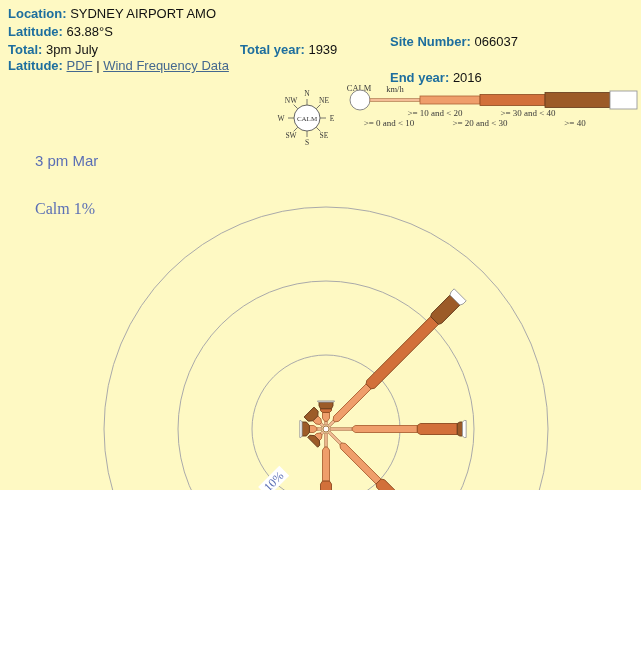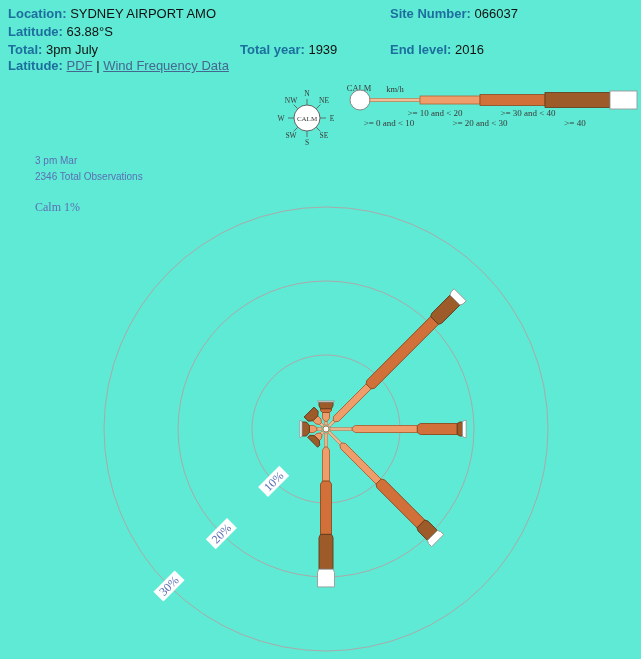--- a/index.html
+++ b/index.html
@@ -1,26 +1,26 @@
 <!DOCTYPE html>
 <html><head>
 <meta charset="utf-8">
 <style>
   * { box-sizing: border-box; }
   body { margin: 0; background: #fff; font-family: "Liberation Sans", sans-serif; }
-  .page { position: relative; width: 641px; height: 659px; background: #5eead4; overflow: hidden; }
+  .page { position: relative; width: 641px; height: 490px; background: #fef9c3; overflow: hidden; }
 
   .hcell { position: absolute; font-size: 13px; color: #111; white-space: nowrap; }
   .hlabel { font-weight: bold; color: #1d6e9e; }
   .r1 { top: 6px; } .r2 { top: 24px; } .r3 { top: 42px; } .r4 { top: 58px; }
-  .c1 { left: 8px; } .c2 { left: 240px; } .c3 { left: 390px; }
+  .c1 { left: 8px; } .c2 { left: 240px; } .c3 { left: 390px; margin-top: 28px; }
   .link { color: #44688f; text-decoration: underline; cursor: pointer; text-align: center; }
 
-  .rose-title { position: absolute; left: 35px; top: 153px; font-size: 10px; line-height: 16px; color: #5b6fb5; }
-  .rose-calm  { position: absolute; left: 35px; top: 200px; font-family: "Liberation Serif", serif; font-size: 12px; color: #5b6fb5; }
+  .rose-title { position: absolute; left: 35px; top: 153px; font-size: 15px; line-height: 16px; color: #5b6fb5; }
+  .rose-calm  { position: absolute; left: 35px; top: 200px; font-family: "Liberation Serif", serif; font-size: 16px; color: #5b6fb5; }
 
   .legend-svg { position: absolute; left: 268px; top: 78px; }
   .rose-svg   { position: absolute; left: 0; top: 190px; }
 
   svg text { font-family: "Liberation Serif", serif; fill: #3a3a3a; }
   .compass-label { font-size: 7.5px; }
   .legend-label  { font-size: 9px; }
 </style>
 </head>
 <body>
@@ -43,21 +43,21 @@
 
   <div class="hcell r3 c1">
     <span class="hlabel">Total:</span>
     <span>3pm July</span>
   </div>
   <div class="hcell r3 c2">
     <span class="hlabel">Total year:</span>
     <span>1939</span>
   </div>
   <div class="hcell r3 c3">
-    <span class="hlabel">End level:</span>
+    <span class="hlabel">End year:</span>
     <span>2016</span>
   </div>
 
   <div class="hcell r4 c1">
     <span class="hlabel">Latitude:</span>
     <a class="link">PDF</a>
     <span>|</span>
     <a class="link">Wind Frequency Data</a>
   </div>
 
@@ -96,21 +96,20 @@
       <text class="legend-label" x="121" y="48" text-anchor="middle">&gt;= 0 and &lt; 10</text>
       <text class="legend-label" x="167" y="38" text-anchor="middle">&gt;= 10 and &lt; 20</text>
       <text class="legend-label" x="212" y="48" text-anchor="middle">&gt;= 20 and &lt; 30</text>
       <text class="legend-label" x="260" y="38" text-anchor="middle">&gt;= 30 and &lt; 40</text>
       <text class="legend-label" x="307" y="48" text-anchor="middle">&gt;= 40</text>
     </g>
   </svg>
 
   <div class="rose-title">
     <div>3 pm Mar</div>
-    <div>2346 Total Observations</div>
   </div>
   <div class="rose-calm">Calm 1%</div>
 
   <svg id="rose" class="rose-svg" width="641" height="469" viewBox="0 190 641 469">
       <circle cx="326" cy="429" r="74" fill="none" stroke="#aaa" stroke-width="1"></circle>
       <circle cx="326" cy="429" r="148" fill="none" stroke="#aaa" stroke-width="1"></circle>
       <circle cx="326" cy="429" r="222" fill="none" stroke="#aaa" stroke-width="1"></circle>
       <g transform="translate(326,429) rotate(-90)">
         <polygon points="4,-1.3 5.85,-1.3 7.7,-1.3 7.7,1.3 5.85,1.3 4,1.3" fill="#f4bd97" stroke="#b9875c" stroke-width="0.9"></polygon>
         <polygon points="7.7,-1.3 10.7,-3.5 16.580000000000002,-3.5 16.580000000000002,3.5 10.7,3.5 7.7,1.3" fill="#ef9e6b" stroke="#ad6336" stroke-width="0.9"></polygon>

